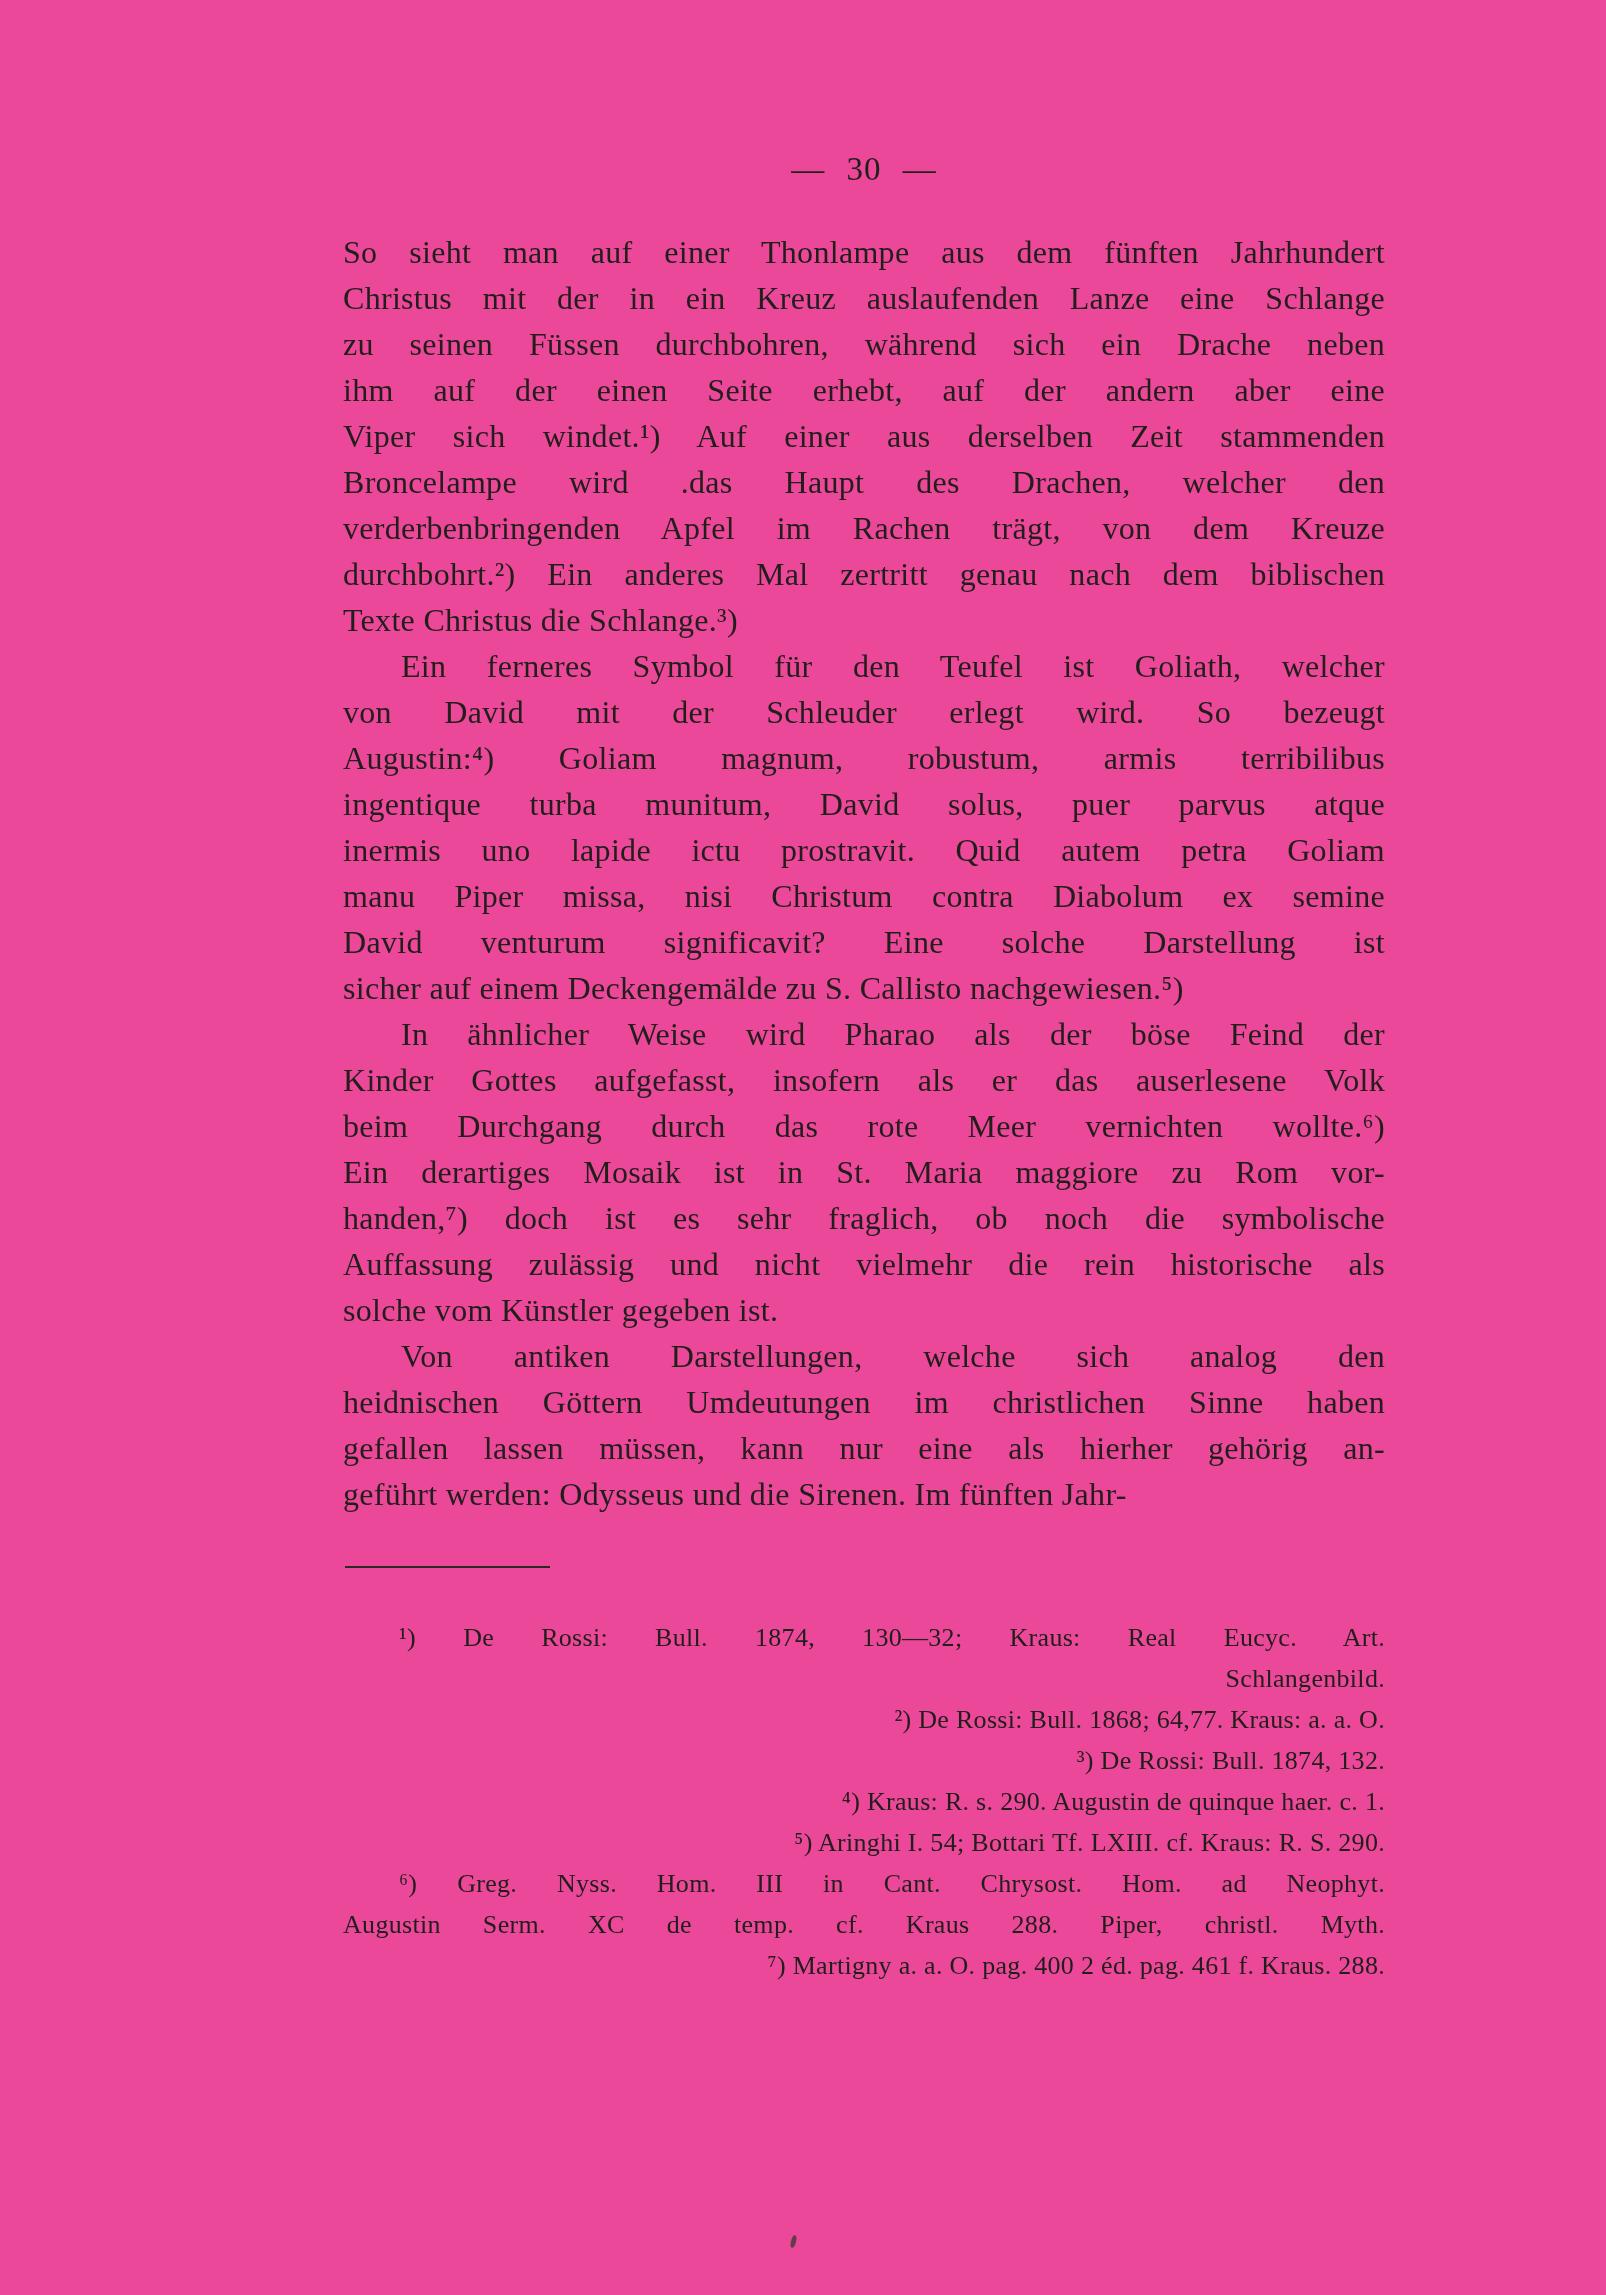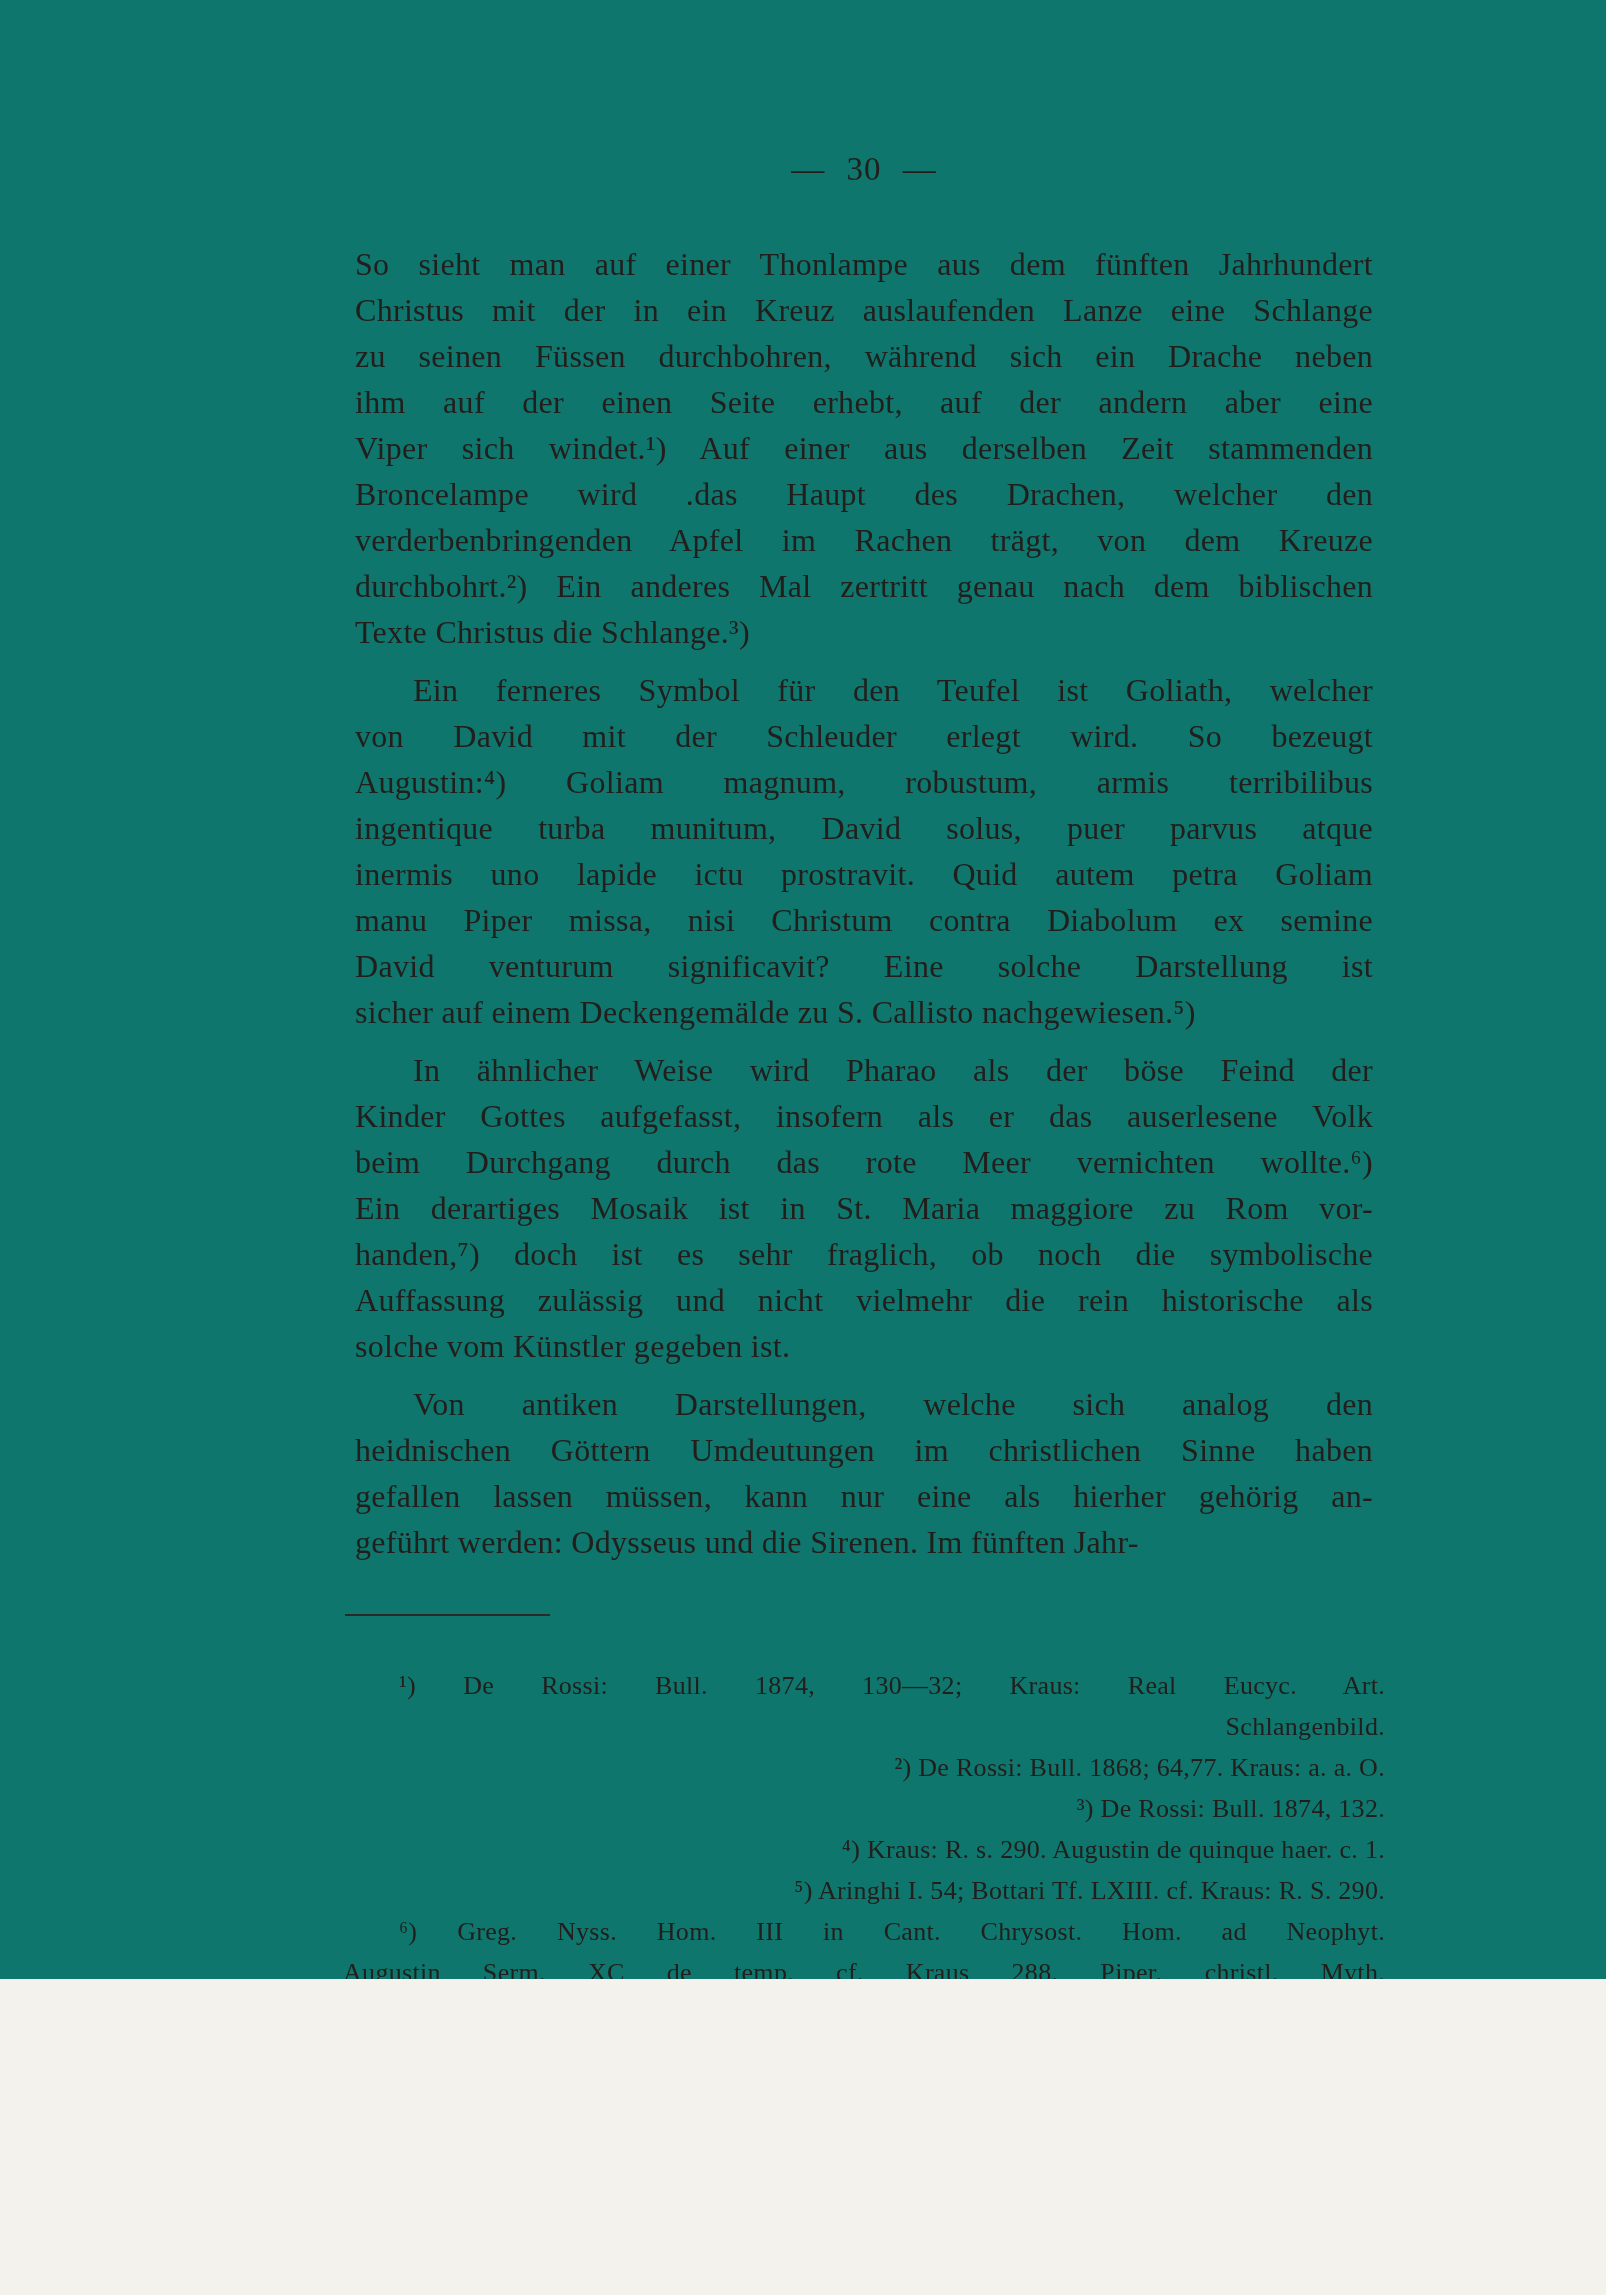--- a/index.html
+++ b/index.html
@@ -7,43 +7,43 @@
     padding: 0;
   }
   body {
     width: 1606px;
     height: 2295px;
     background: #f4f2ec;
   }
   .page {
     position: relative;
     width: 1606px;
-    height: 1979px;
-    background: #0f766e;
+    height: 2295px;
+    background: #ec4899;
     font-family: "Liberation Serif", "DejaVu Serif", serif;
     color: #211e1b;
     overflow: hidden;
   }
   .page-number {
     position: absolute;
     top: 151px;
     left: 343px;
     width: 1042px;
     text-align: center;
     font-size: 33px;
     letter-spacing: 0.9px;
     word-spacing: 12.3px;
   }
   .text-column {
     position: absolute;
     left: 343px;
     top: 229px;
     width: 1042px;
   }
-  .paragraph { margin: 12px; }
+  .paragraph { margin: 0; }
   .line {
     font-size: 32px;
     line-height: 46px;
     letter-spacing: 0.3px;
     text-align: justify;
     text-align-last: justify;
     white-space: normal;
   }
   .line.last {
     text-align-last: left;

